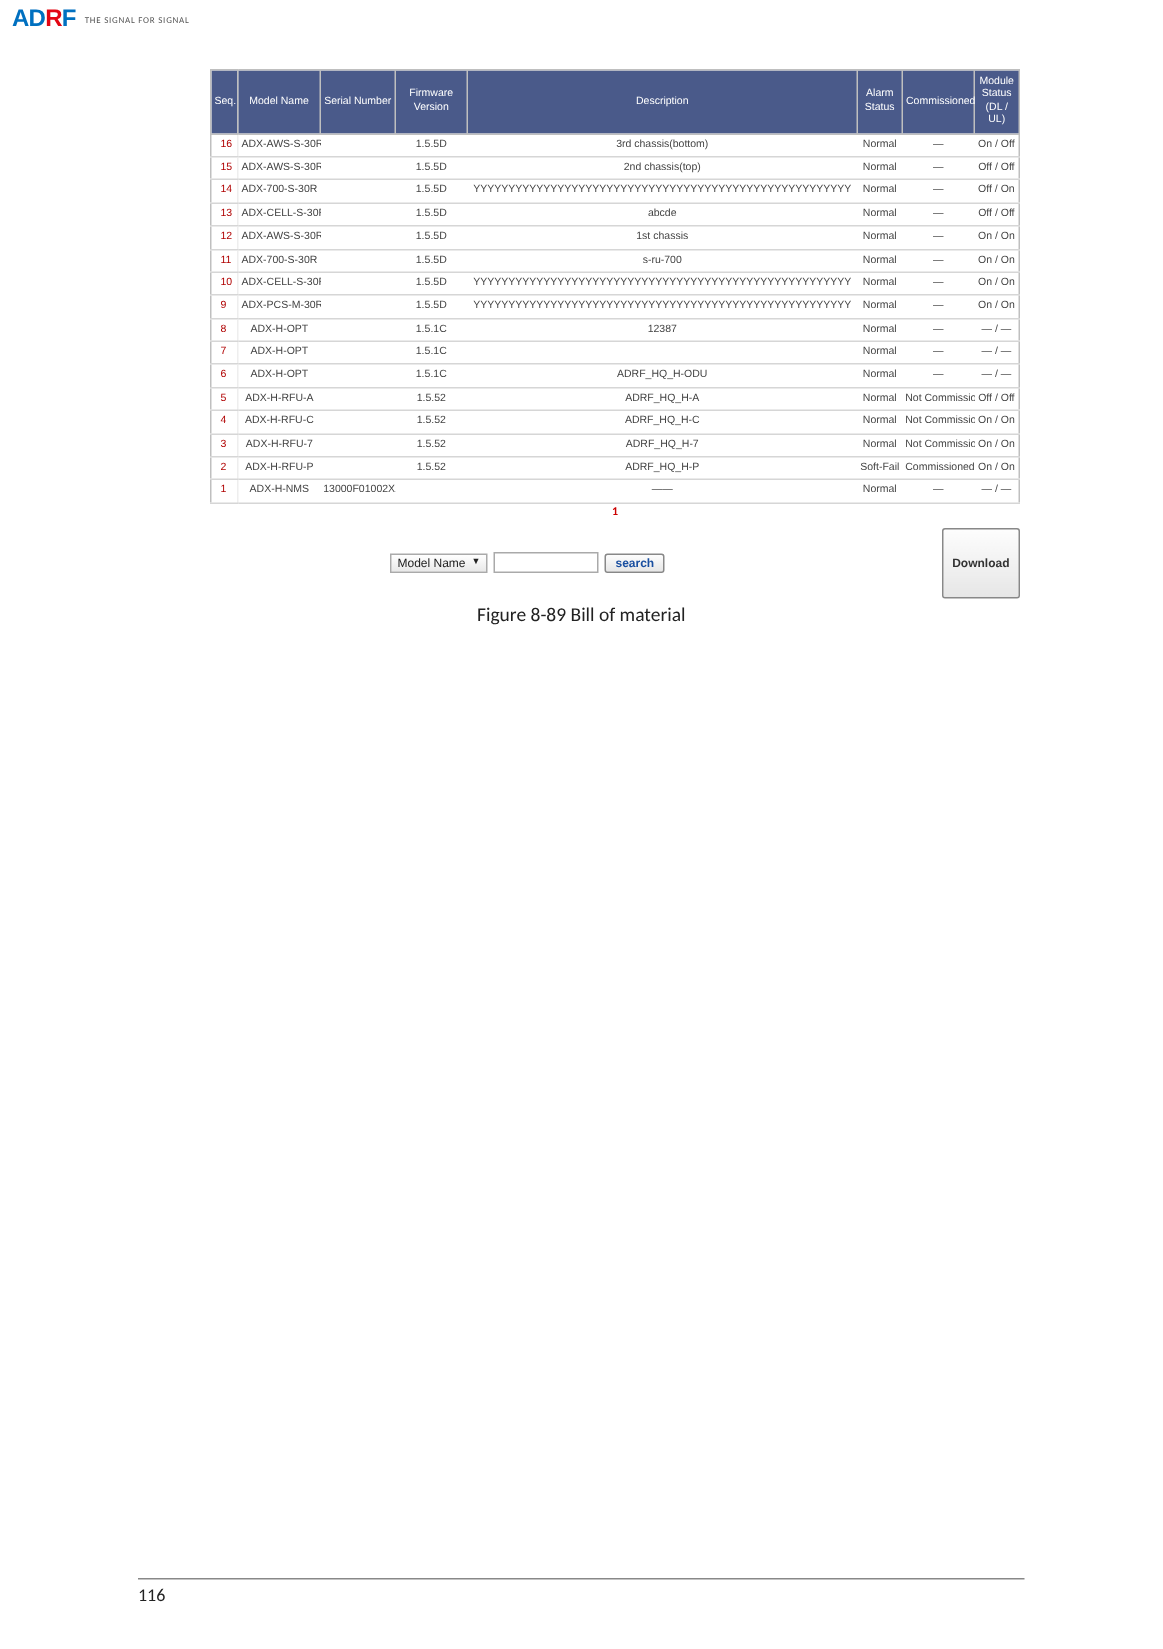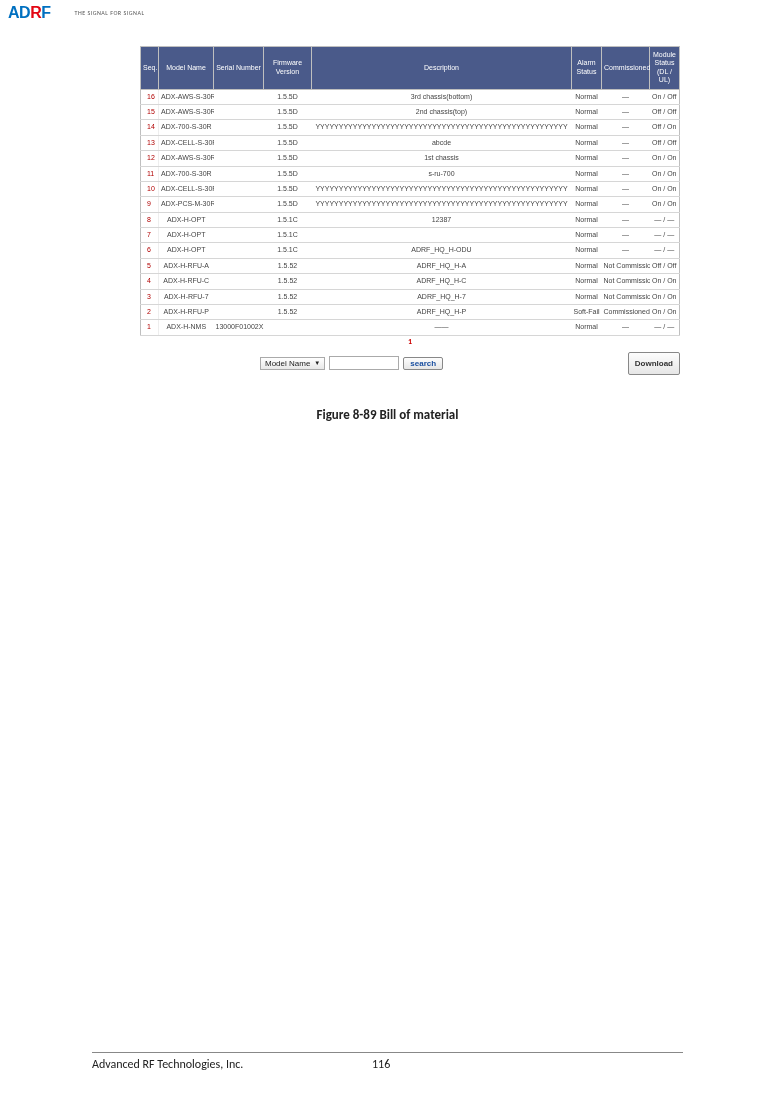--- a/index.html
+++ b/index.html
@@ -10,21 +10,21 @@
     font-size: 13px;
     color: #222;
     width: 775px;
     height: 1099px;
     position: relative;
   }
   .logo-bar {
     padding: 4px 8px;
     display: flex;
     align-items: center;
-    gap: 24px;
+    gap: 6px;
   }
   .logo-text {
     font-weight: bold;
     font-size: 16px;
     font-family: Arial, sans-serif;
     letter-spacing: -0.5px;
   }
   .logo-a { color: #0070c0; }
   .logo-d { color: #0070c0; }
   .logo-r { color: #e30613; }
@@ -129,27 +129,27 @@
     background: linear-gradient(#fdfdfd,#e6e6e6);
     padding: 1px 6px;
     font-size: 8px;
     color: #1a4fa0;
     border-radius: 2px;
     font-weight: bold;
   }
   .btn-download {
     margin-right: 0px;
     color: #333;
-    padding: 6px 6px;
+    padding: 18px 6px;
   }
   .figure-caption {
     text-align: center;
-    font-weight: bold;
+    font-weight: normal;
     font-size: 13px;
-    margin-top: 32px;
+    margin-top: 4px;
   }
   .footer {
     position: absolute;
     bottom: 28px;
     left: 92px;
     right: 92px;
     border-top: 1px solid #888;
     padding-top: 4px;
     font-size: 12px;
   }
@@ -374,16 +374,15 @@
       <span class="btn">search</span>
     </div>
     <span class="btn btn-download">Download</span>
   </div>
 </div>
 
 <div class="figure-caption">Figure 8-89    Bill of material</div>
 
 <div class="footer">
   <div class="footer-row">
-    <span class="footer-company">Advanced RF Technologies, Inc.</span>
     <span class="footer-page">116</span>
   </div>
 </div>
 
 </body></html>

